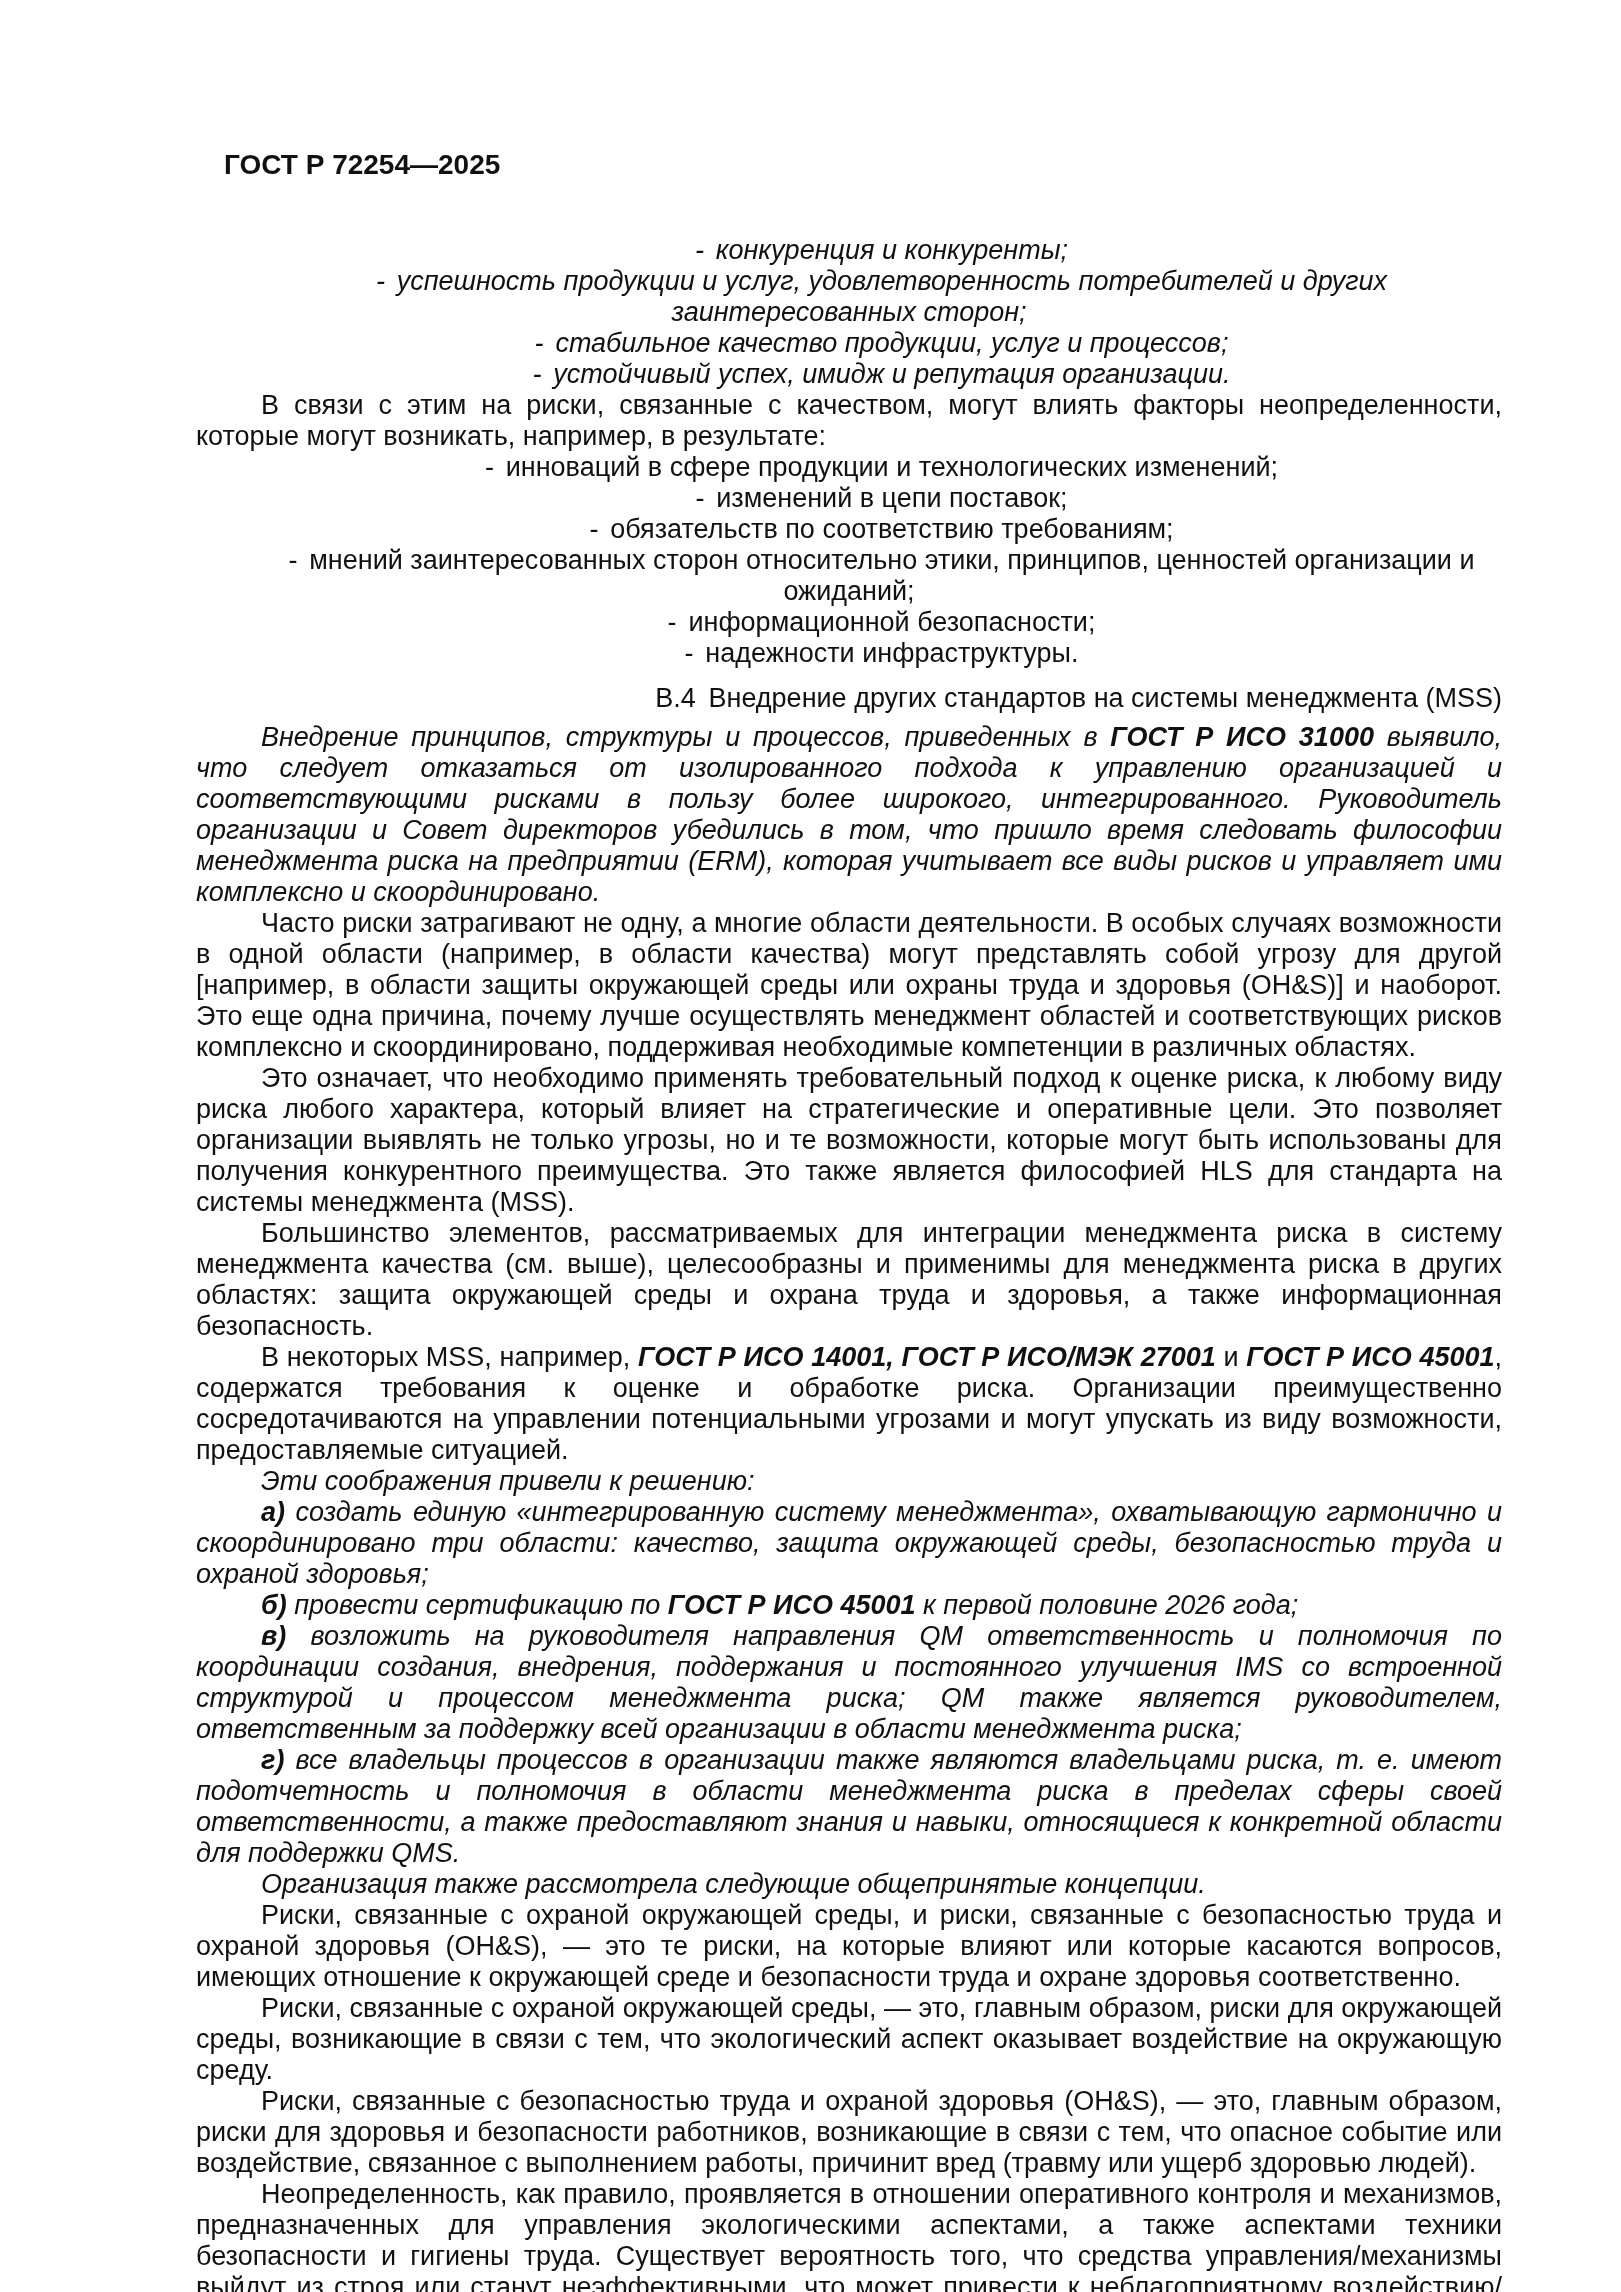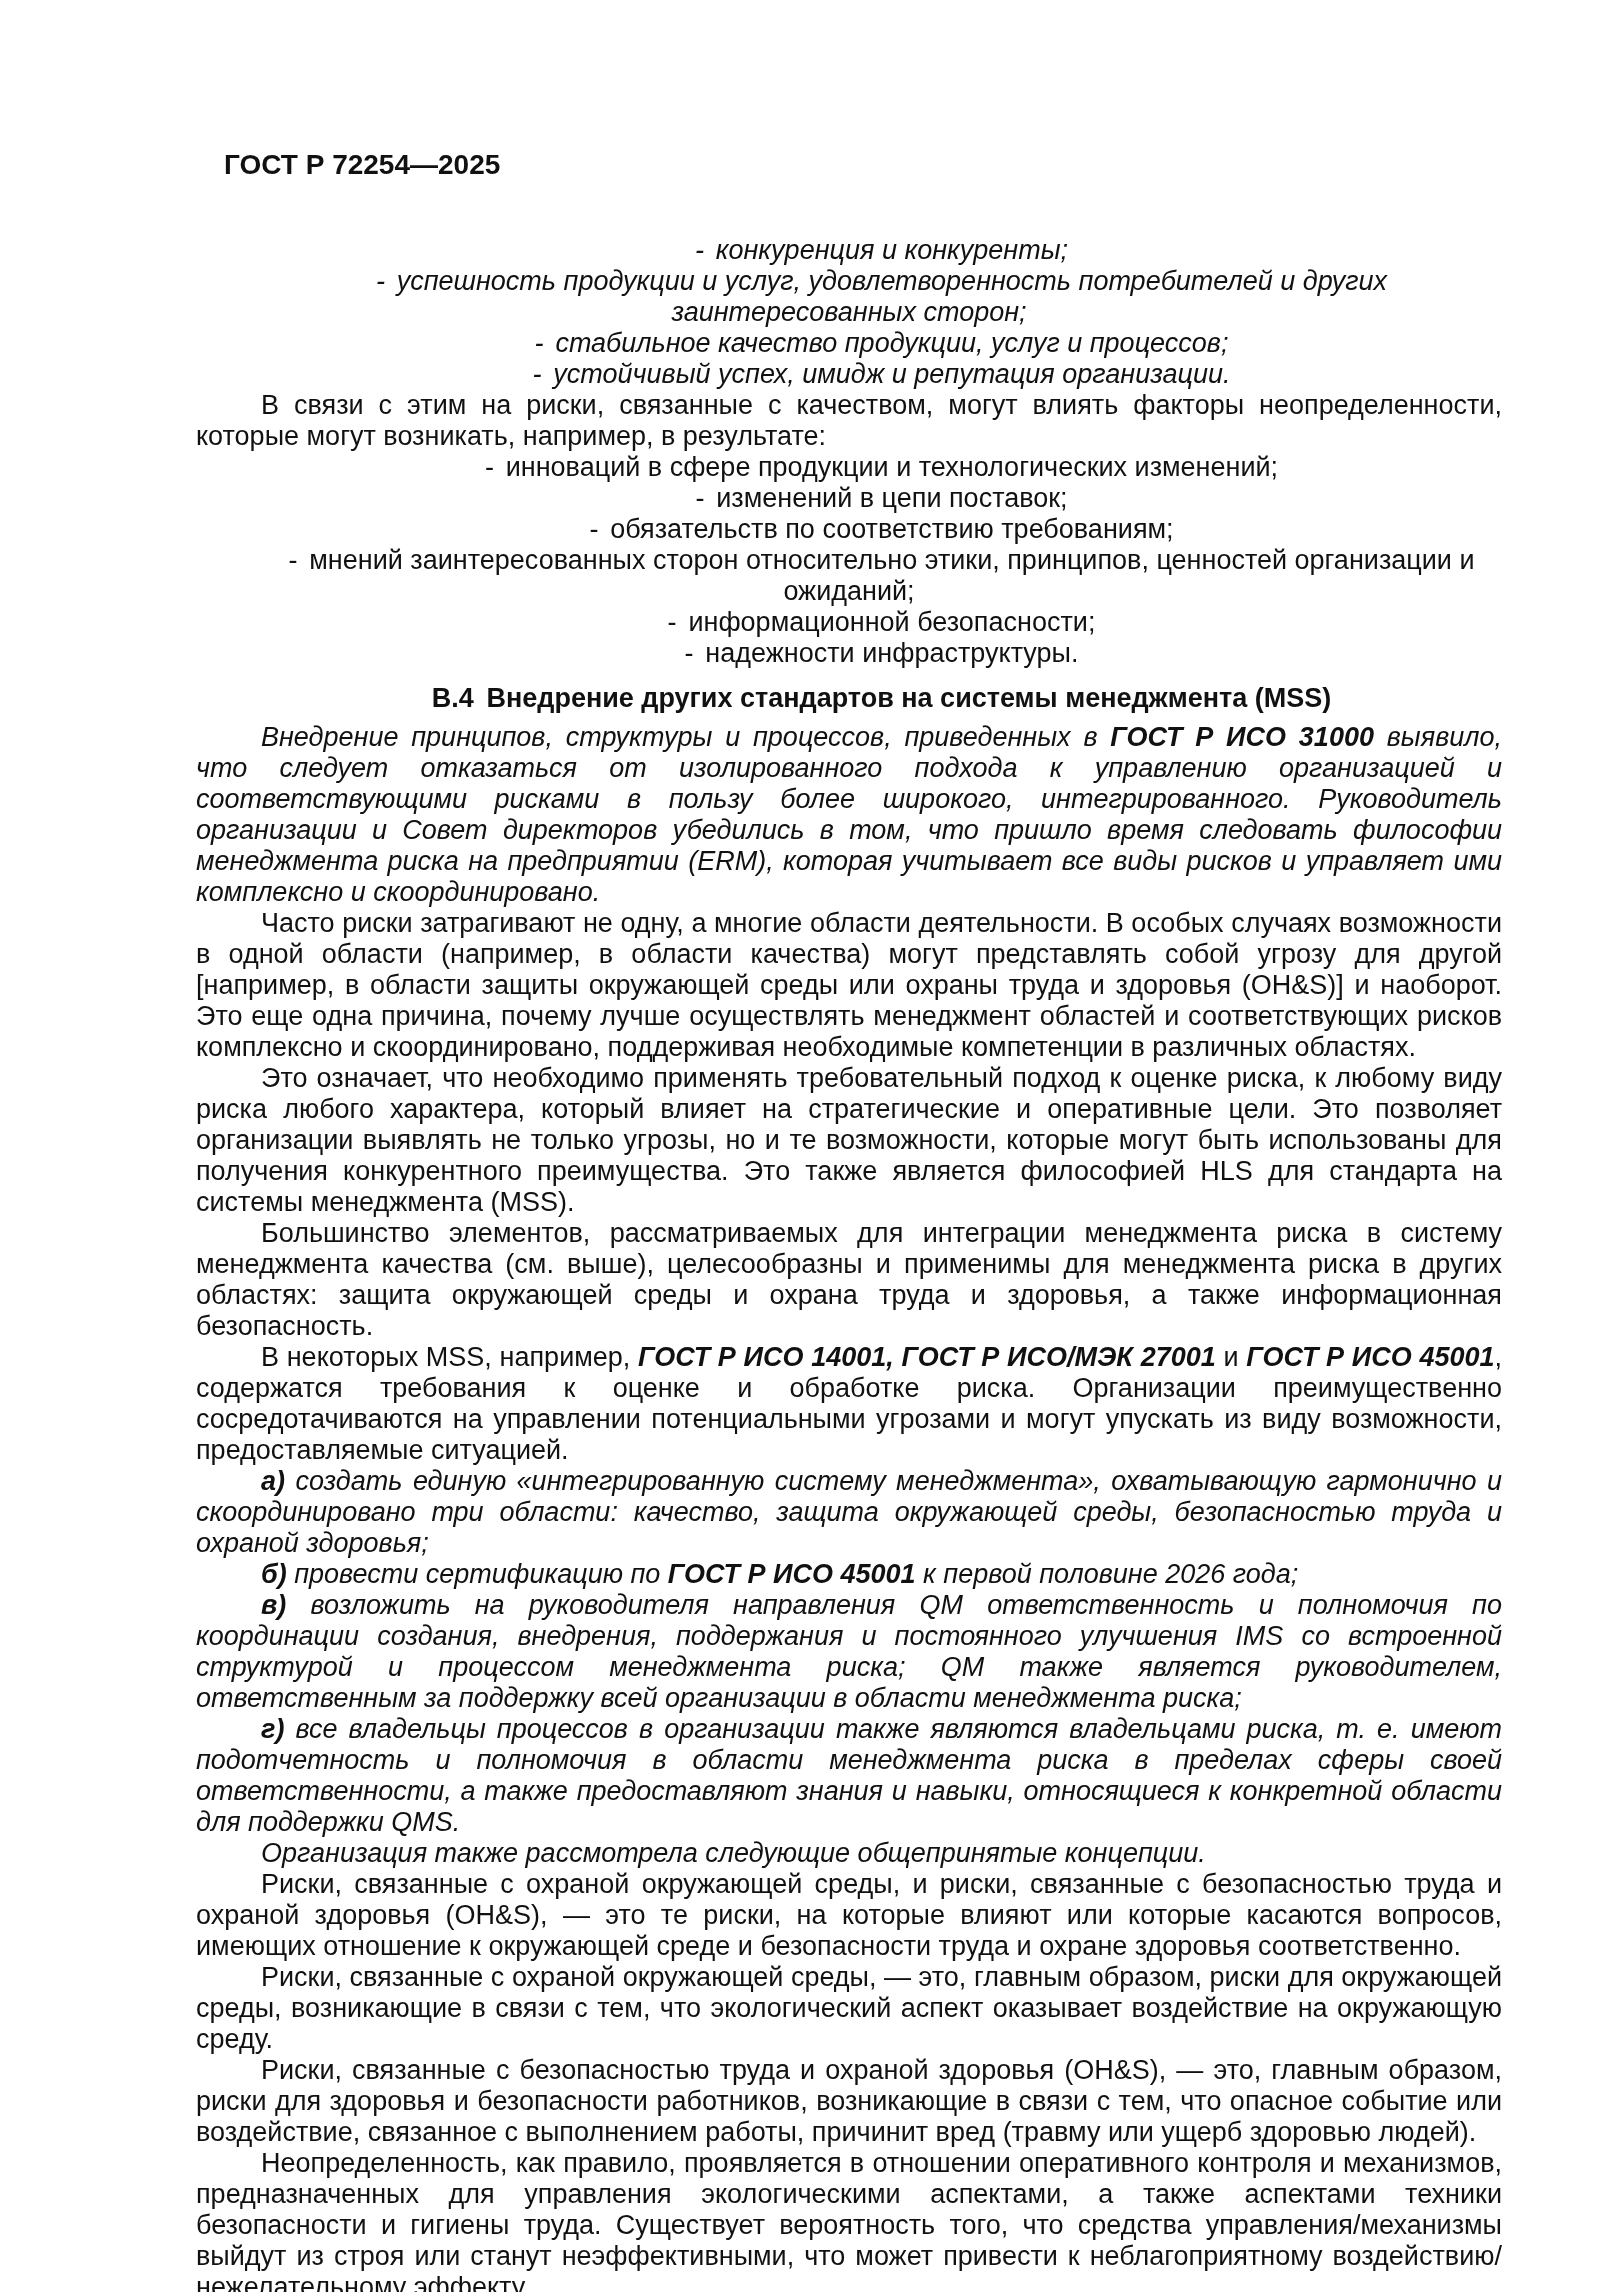--- a/index.html
+++ b/index.html
@@ -36,22 +36,22 @@
     text-align: justify;
     hyphens: auto;
     -webkit-hyphens: auto;
   }
   .text-column p.bullet {
     text-align: center;
     hyphens: none;
     -webkit-hyphens: none;
   }
   .text-column p.heading {
-    text-align: center;
-    font-weight: bold;
+    text-align: right;
+    font-weight: normal;
     margin: 13.7px 0 8.8px 0;
     hyphens: none;
     -webkit-hyphens: none;
   }
   .marker { margin-right: 11.8px; }
   .hnum   { margin-right: 12.7px; }
   .italic { font-style: italic; }
   .bold   { font-weight: bold; }
 </style>
 </head>
@@ -72,20 +72,21 @@
         <p class="bullet"><span class="marker">-</span><span>обязательств по соответствию требованиям;</span></p>
         <p class="bullet"><span class="marker">-</span><span>мнений заинтересованных сторон относительно этики, принципов, ценностей организации и ожиданий;</span></p>
         <p class="bullet"><span class="marker">-</span><span>информационной безопасности;</span></p>
         <p class="bullet"><span class="marker">-</span><span>надежности инфраструктуры.</span></p>
         <p class="heading"><span class="hnum">В.4</span><span>Внедрение других стандартов на системы менеджмента (MSS)</span></p>
         <p class="para italic"><span>Внедрение принципов, структуры и процессов, приведенных в </span><span class="bold">ГОСТ Р ИСО 31000</span><span> выявило, что следует отказаться от изолированного подхода к управлению организацией и соответствующими рисками в пользу более широкого, интегрированного. Руководитель организации и Совет директоров убедились в том, что пришло время следовать философии менеджмента риска на предприятии (ERM), которая учитывает все виды рисков и управляет ими комплексно и скоординировано.</span></p>
         <p class="para"><span>Часто риски затрагивают не одну, а многие области деятельности. В особых случаях возможности в одной области (например, в области качества) могут представлять собой угрозу для другой [например, в области защиты окружающей среды или охраны труда и здоровья (OH&amp;S)] и наоборот. Это еще одна причина, почему лучше осуществлять менеджмент областей и соответствующих рисков комплексно и скоординировано, поддерживая необходимые компетенции в различных областях.</span></p>
         <p class="para"><span>Это означает, что необходимо применять требовательный подход к оценке риска, к любому виду риска любого характера, который влияет на стратегические и оперативные цели. Это позволяет организации выявлять не только угрозы, но и те возможности, которые могут быть использованы для получения конкурентного преимущества. Это также является философией HLS для стандарта на системы менеджмента (MSS).</span></p>
         <p class="para"><span>Большинство элементов, рассматриваемых для интеграции менеджмента риска в систему менеджмента качества (см. выше), целесообразны и применимы для менеджмента риска в других областях: защита окружающей среды и охрана труда и здоровья, а также информационная безопасность.</span></p>
         <p class="para"><span>В некоторых MSS, например, </span><span class="bold italic">ГОСТ Р ИСО 14001, ГОСТ Р ИСО/МЭК 27001</span><span> и </span><span class="bold italic">ГОСТ Р ИСО 45001</span><span>, содержатся требования к оценке и обработке риска. Организации преимущественно сосредотачиваются на управлении потенциальными угрозами и могут упускать из виду возможности, предоставляемые ситуацией.</span></p>
+        <p class="para italic"><span>Эти соображения привели к решению:</span></p>
         <p class="para italic"><span class="bold">а)</span><span> создать единую «интегрированную систему менеджмента», охватывающую гармонично и скоординировано три области: качество, защита окружающей среды, безопасностью труда и охраной здоровья;</span></p>
         <p class="para italic"><span class="bold">б)</span><span> провести сертификацию по </span><span class="bold">ГОСТ Р ИСО 45001</span><span> к первой половине 2026 года;</span></p>
         <p class="para italic"><span class="bold">в)</span><span> возложить на руководителя направления QM ответственность и полномочия по координации создания, внедрения, поддержания и постоянного улучшения IMS со встроенной структурой и процессом менеджмента риска; QM также является руководителем, ответственным за поддержку всей организации в области менеджмента риска;</span></p>
         <p class="para italic"><span class="bold">г)</span><span> все владельцы процессов в организации также являются владельцами риска, т. е. имеют подотчетность и полномочия в области менеджмента риска в пределах сферы своей ответственности, а также предоставляют знания и навыки, относящиеся к конкретной области для поддержки QMS.</span></p>
         <p class="para italic"><span>Организация также рассмотрела следующие общепринятые концепции.</span></p>
         <p class="para"><span>Риски, связанные с охраной окружающей среды, и риски, связанные с безопасностью труда и охраной здоровья (OH&amp;S), — это те риски, на которые влияют или которые касаются вопросов, имеющих отношение к окружающей среде и безопасности труда и охране здоровья соответственно.</span></p>
         <p class="para"><span>Риски, связанные с охраной окружающей среды, — это, главным образом, риски для окружающей среды, возникающие в связи с тем, что экологический аспект оказывает воздействие на окружающую среду.</span></p>
         <p class="para"><span>Риски, связанные с безопасностью труда и охраной здоровья (OH&amp;S), — это, главным образом, риски для здоровья и безопасности работников, возникающие в связи с тем, что опасное событие или воздействие, связанное с выполнением работы, причинит вред (травму или ущерб здоровью людей).</span></p>
         <p class="para"><span>Неопределенность, как правило, проявляется в отношении оперативного контроля и механизмов, предназначенных для управления экологическими аспектами, а также аспектами техники безопасности и гигиены труда. Существует вероятность того, что средства управления/механизмы выйдут из строя или станут неэффективными, что может привести к неблагоприятному воздействию/нежелательному эффекту.</span></p>
       </div>

